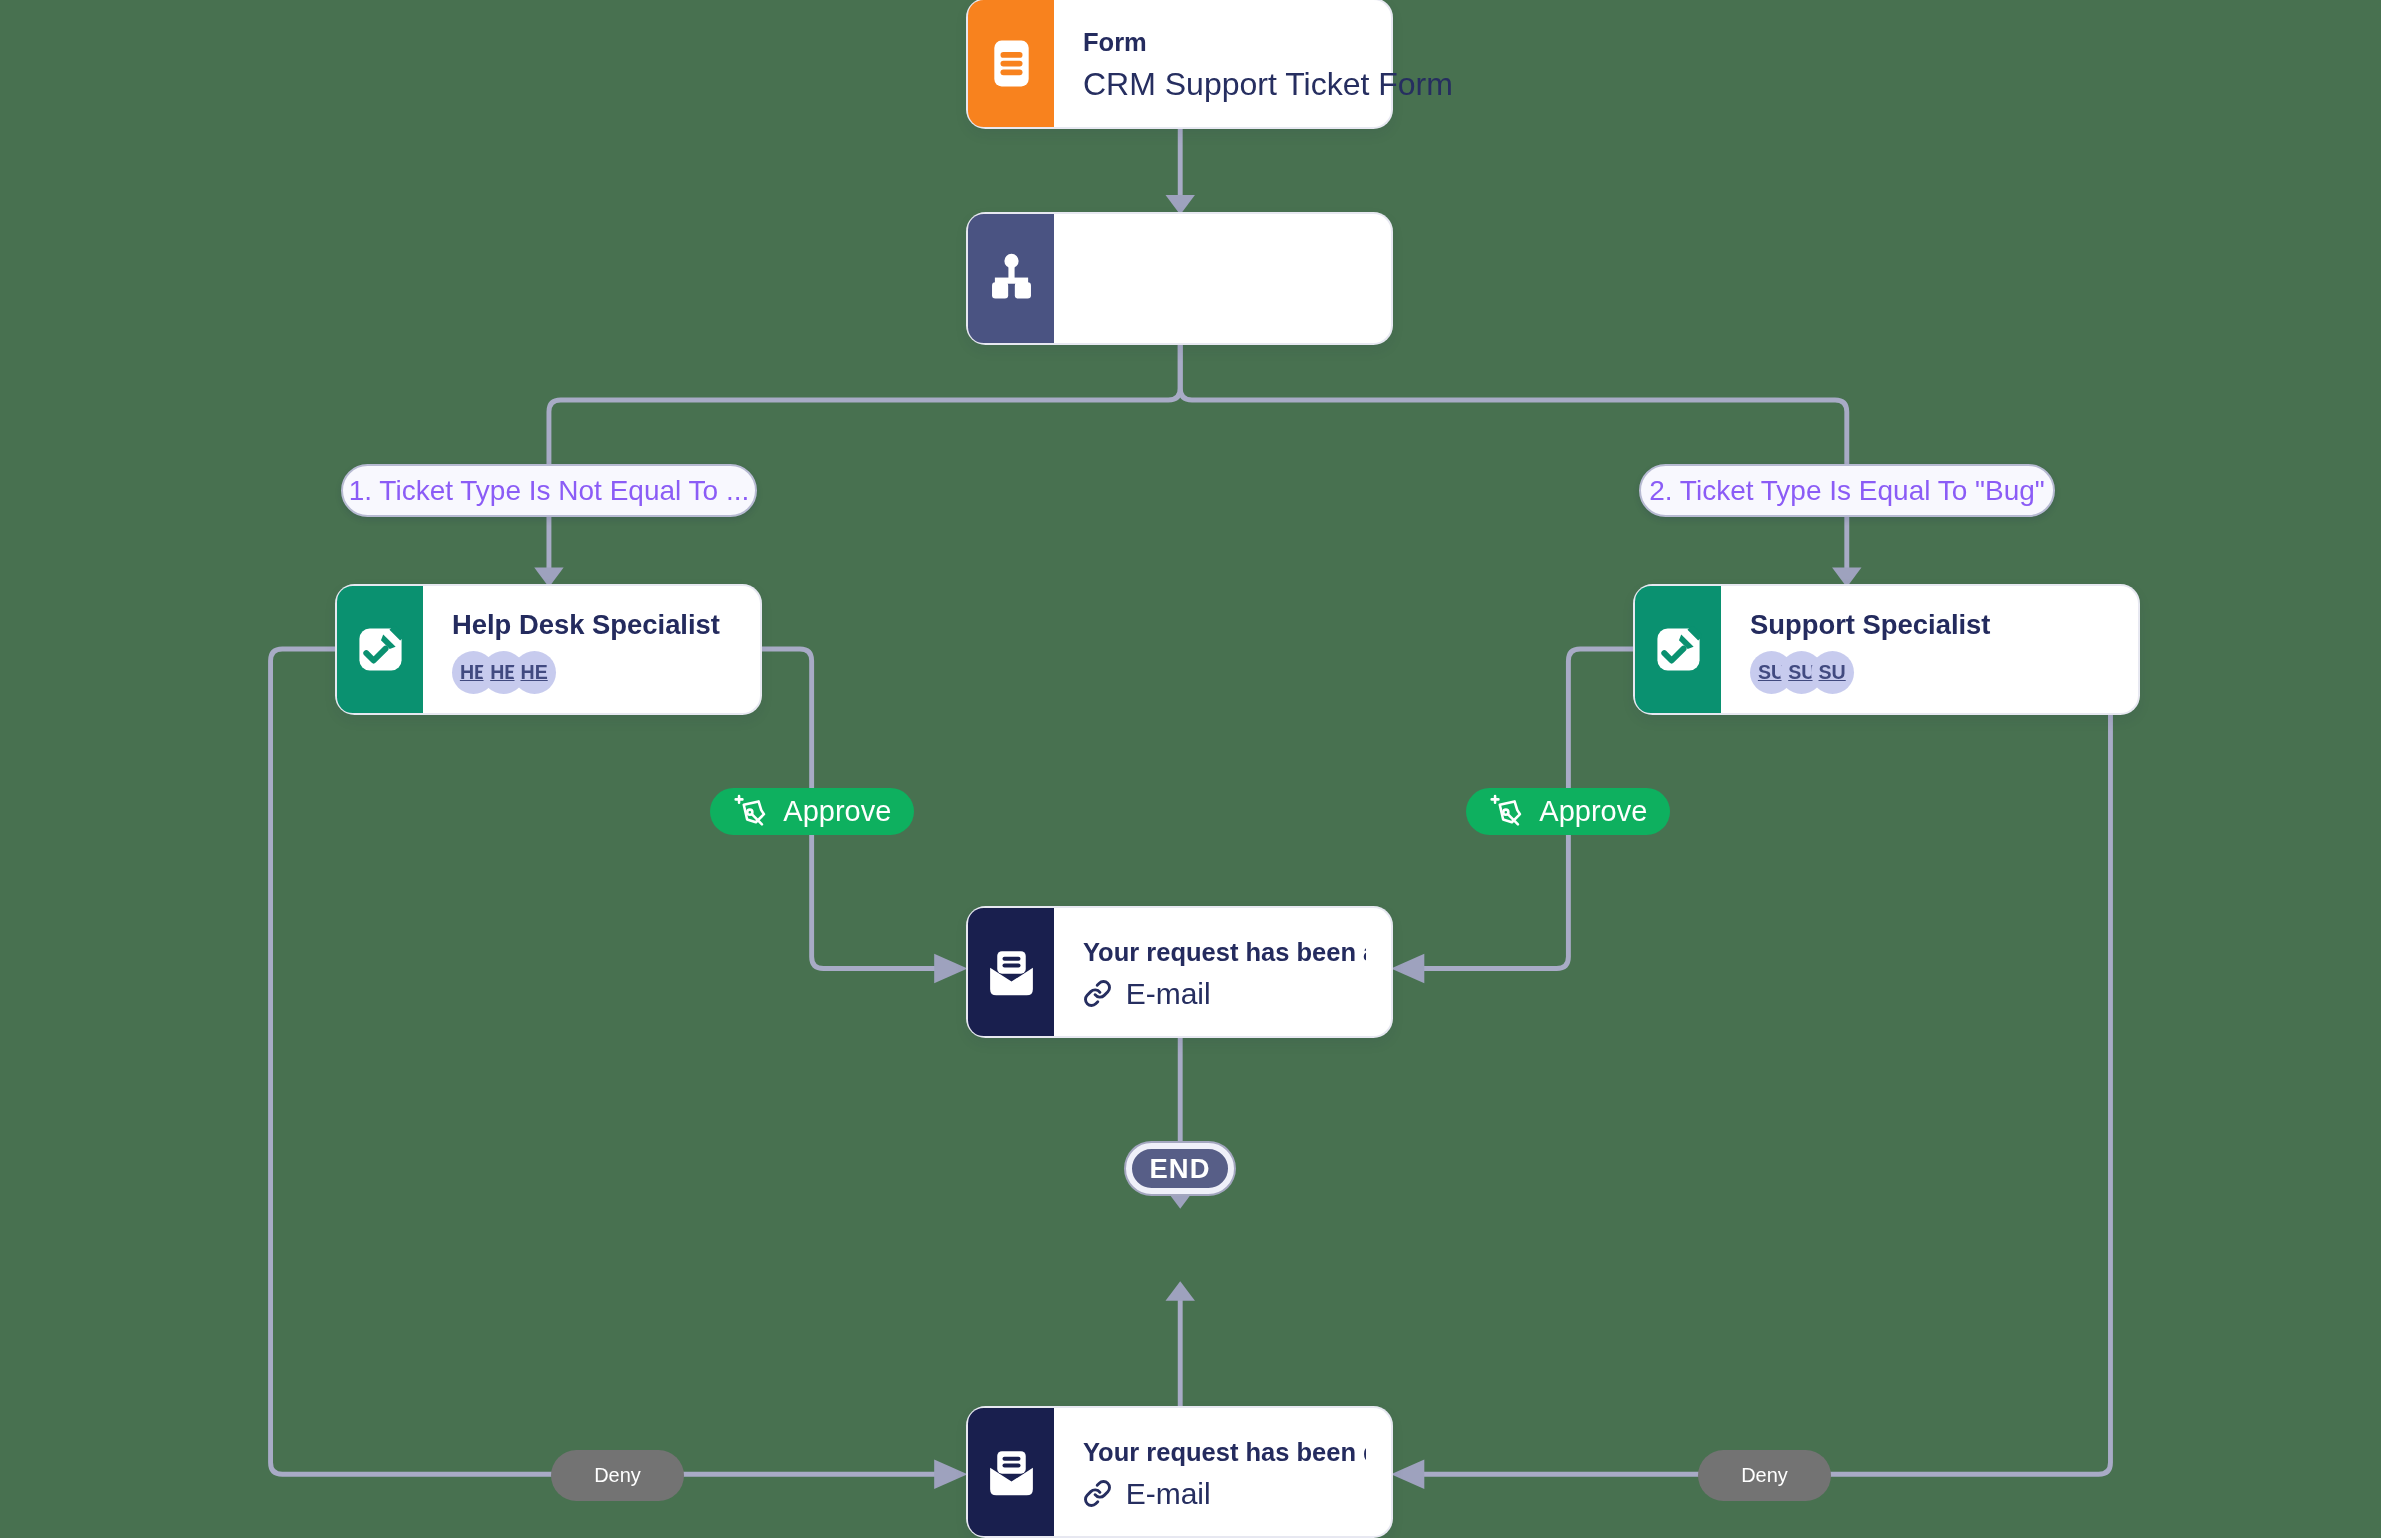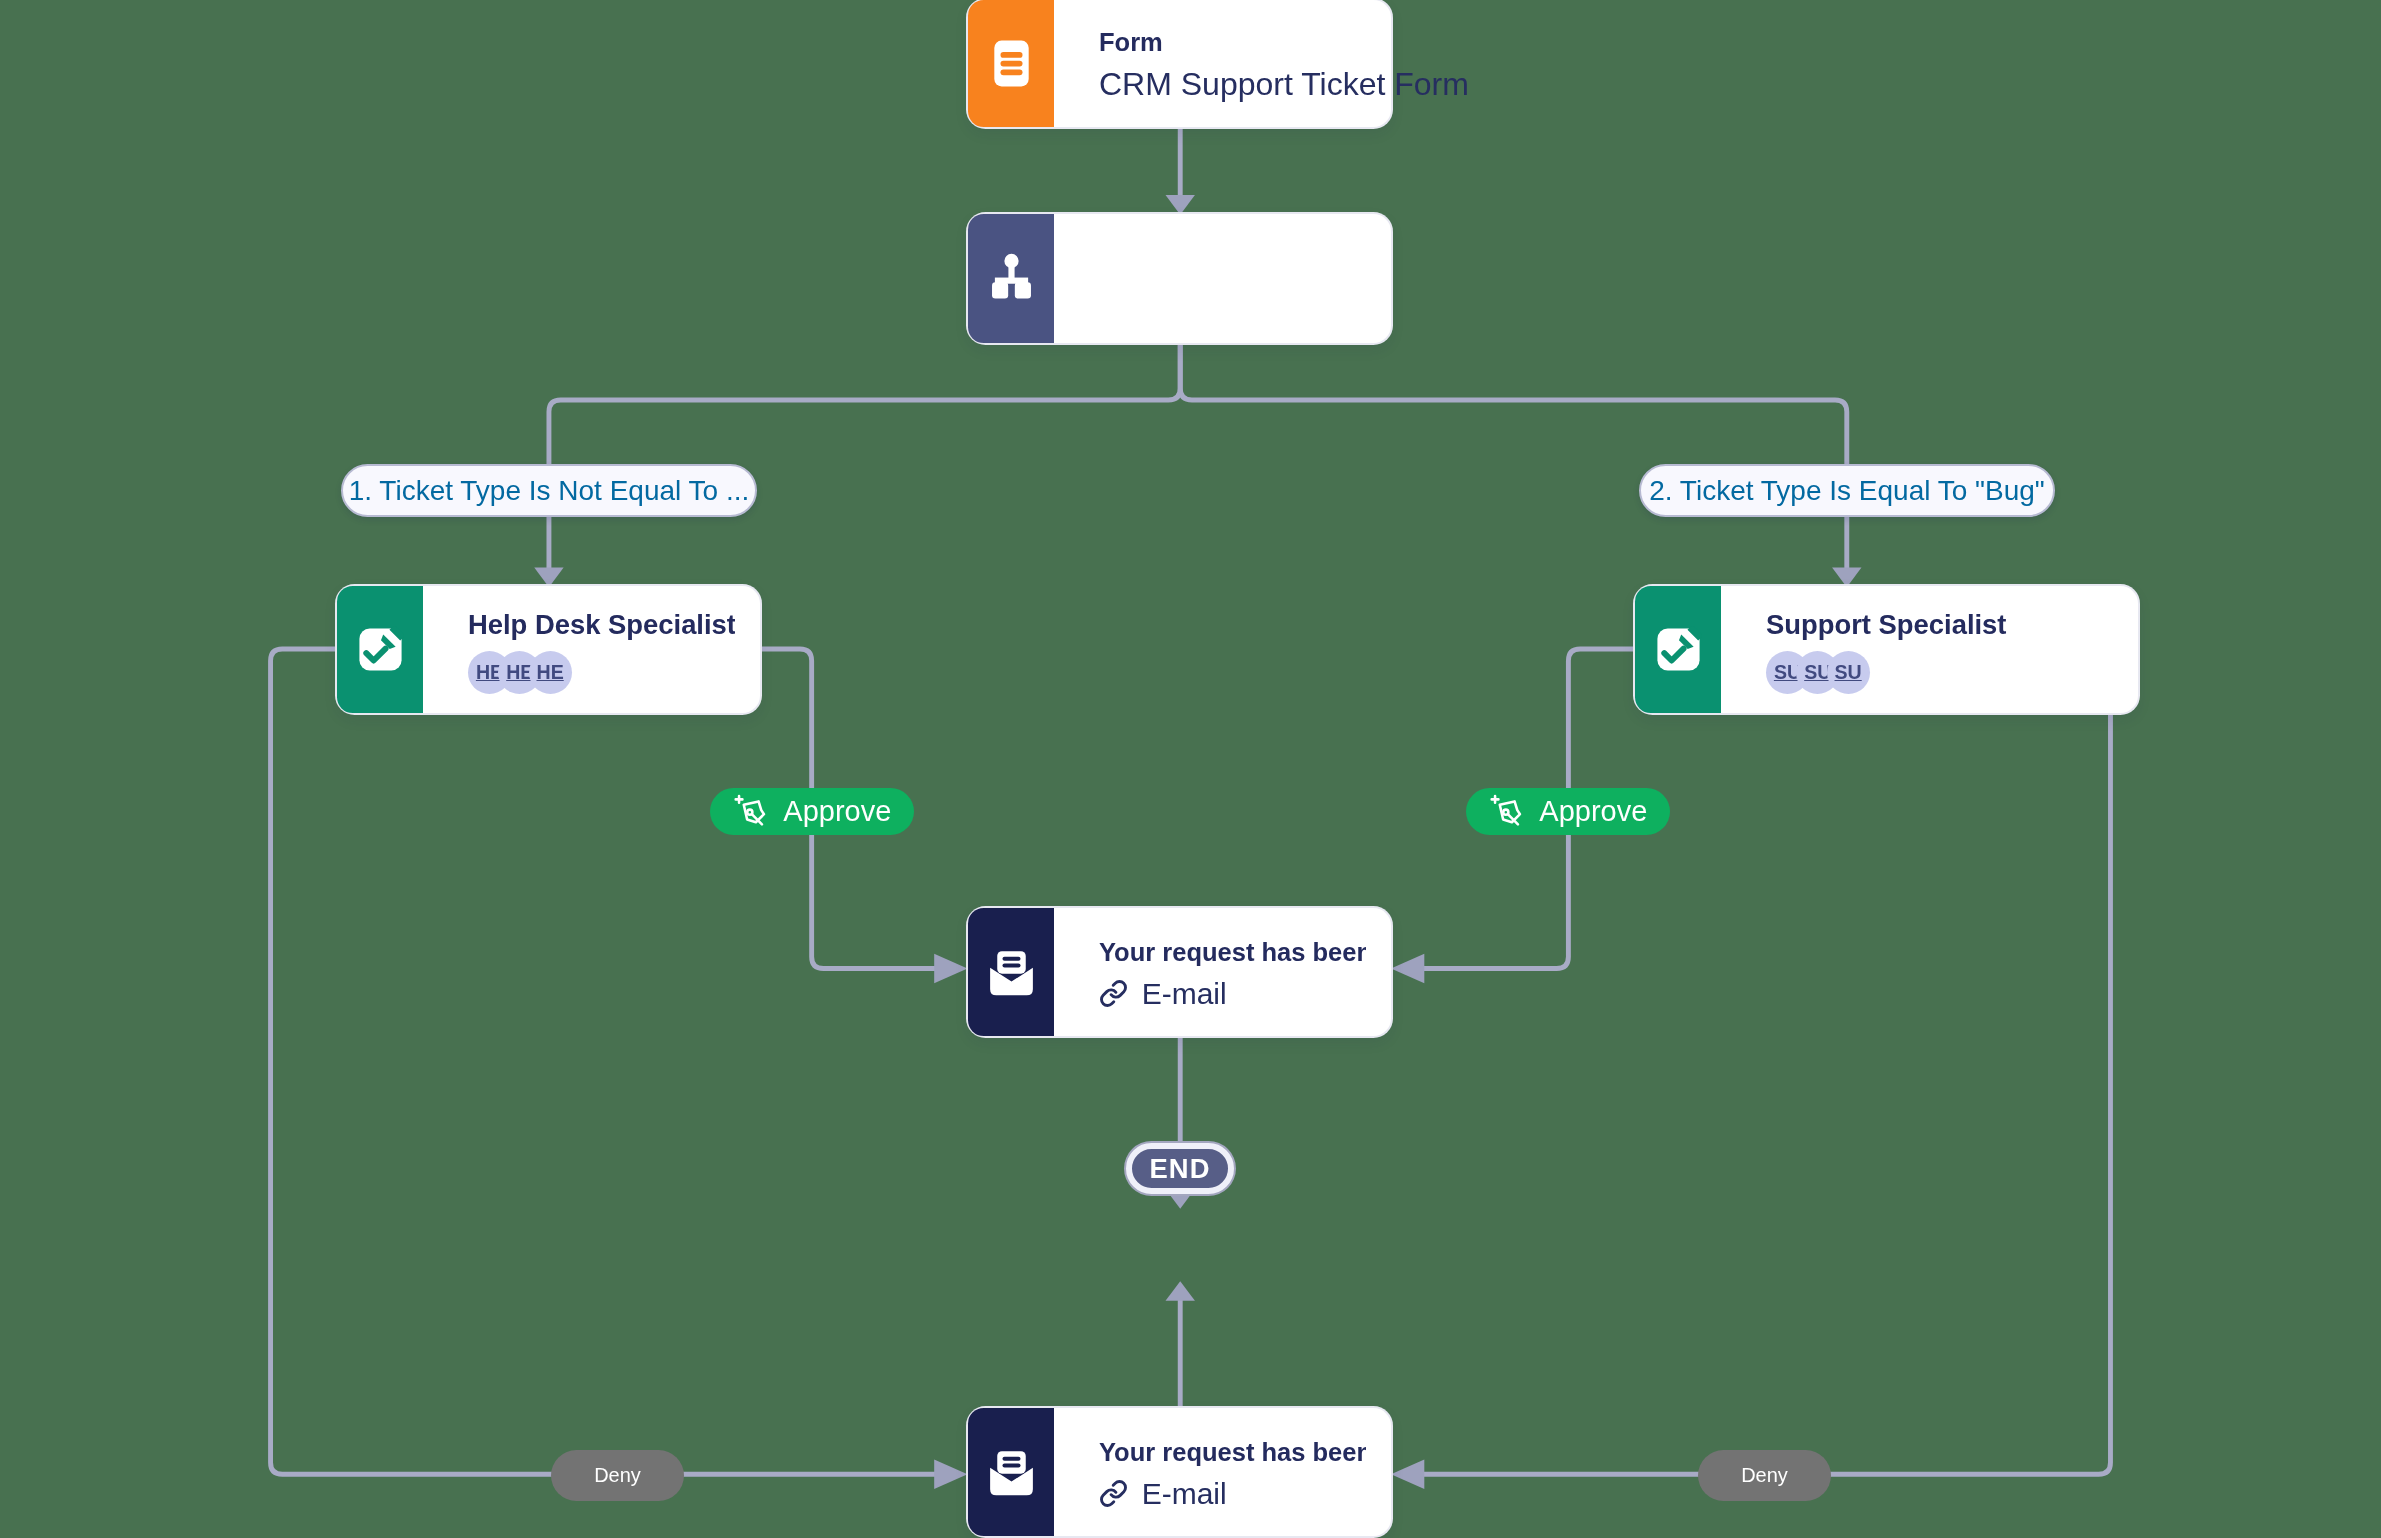--- a/index.html
+++ b/index.html
@@ -24,21 +24,20 @@
   }
   .iconblock{
     width:86px;flex:0 0 86px;
     border-radius:15.7px 0 0 15.7px;
     display:flex;align-items:center;justify-content:center;
   }
   .node-content{
     flex:1;padding:21.6px 25.5px 17.6px 29px;
     display:flex;flex-direction:column;justify-content:center;gap:9.8px;
     min-width:0;
-    margin-left:16px;
   }
   .node-title{font-weight:bold;color:#242b5e;font-size:27.4px;line-height:1.15;white-space:nowrap;overflow:hidden;}
   .node-title.small{font-size:25.5px;}
   .node-sub{color:#262e60;font-size:32px;line-height:1.1;white-space:nowrap;}
   .row{display:flex;align-items:center;gap:13.7px;}
 
   .badge{
     width:37px;height:37px;border-radius:50%;
     background:#4a5382;color:#fff;font-weight:bold;font-size:23.5px;
     display:inline-flex;align-items:center;justify-content:center;flex:0 0 37px;
@@ -57,21 +56,21 @@
   .avatar:nth-child(3){z-index:3;}
 
   
   .branch-pill{
     position:absolute;z-index:3;
     height:53px;border-radius:27.4px;
     background:#f8f8fe;
     border:2.9px solid #b7bad2;
     box-sizing:border-box;
     display:flex;align-items:center;justify-content:center;
-    color:#0369a1;font-size:28px;
+    color:#8b5cf6;font-size:28px;
     box-shadow:0 2.9px 5.9px rgba(30,35,80,.15);
     cursor:pointer;white-space:nowrap;
   }
 
   
   .action-pill{
     position:absolute;z-index:4;
     border-radius:27.4px;color:#fff;
     display:flex;align-items:center;justify-content:center;gap:15.7px;
     cursor:pointer;

